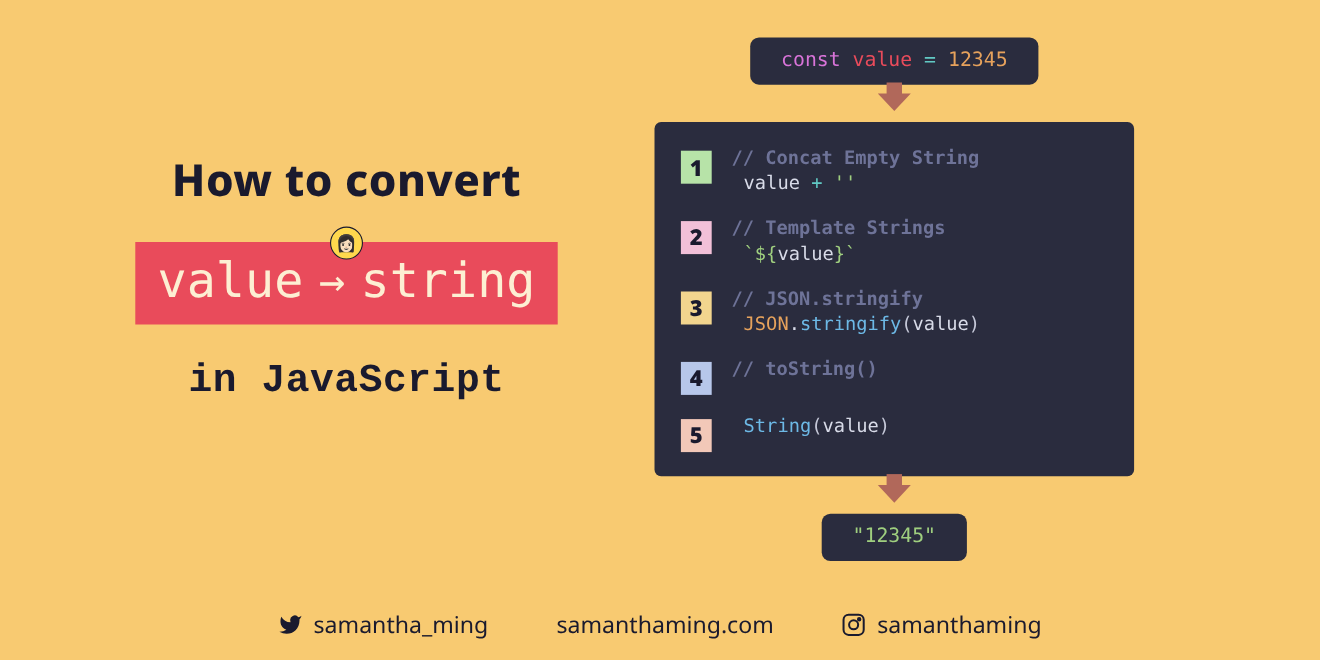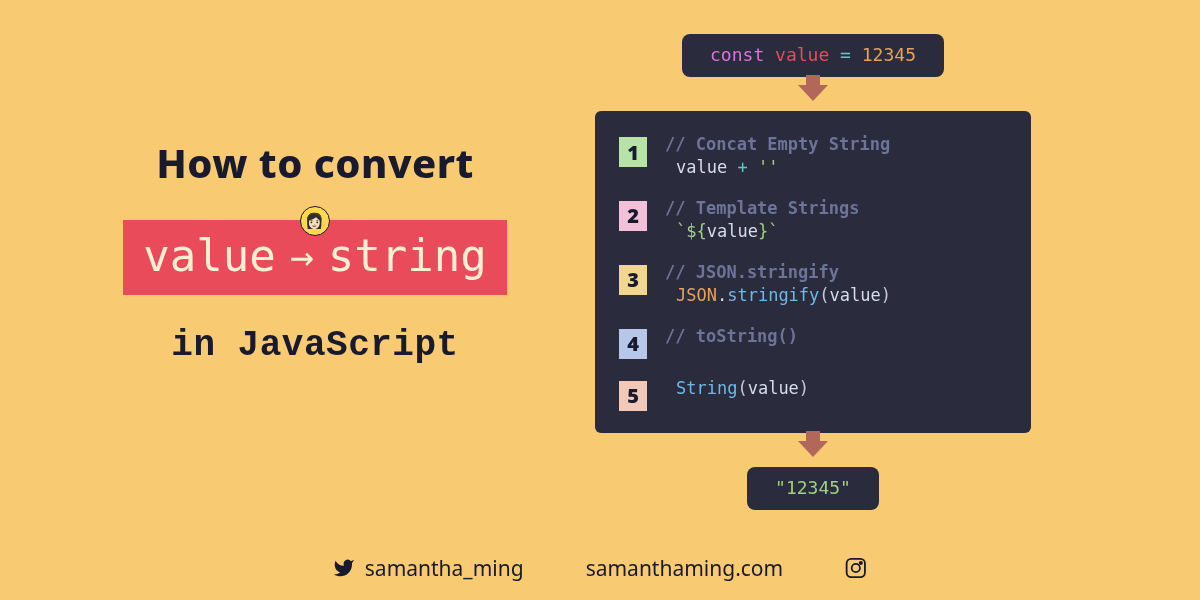--- a/index.html
+++ b/index.html
@@ -278,14 +278,15 @@
   </div>
   <div class="social-item">
     <span>samanthaming.com</span>
   </div>
   <div class="social-item">
     <svg class="icon-svg" width="22" height="22" viewBox="0 0 24 24" fill="none" stroke="#1a1a2e" stroke-width="2">
         <rect x="2" y="2" width="20" height="20" rx="5"></rect>
         <circle cx="12" cy="12" r="4.5"></circle>
         <circle cx="17.5" cy="6.5" r="1.2" fill="#1a1a2e"></circle>
       </svg>
+    <span>samanthaming</span>
   </div>
 </div>
 
 </body></html>

